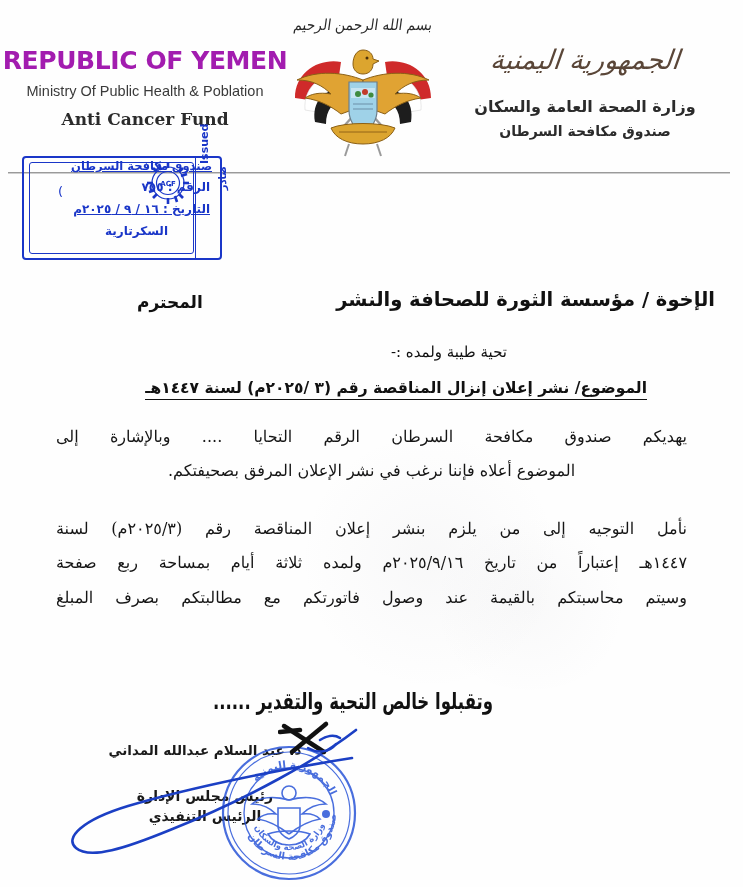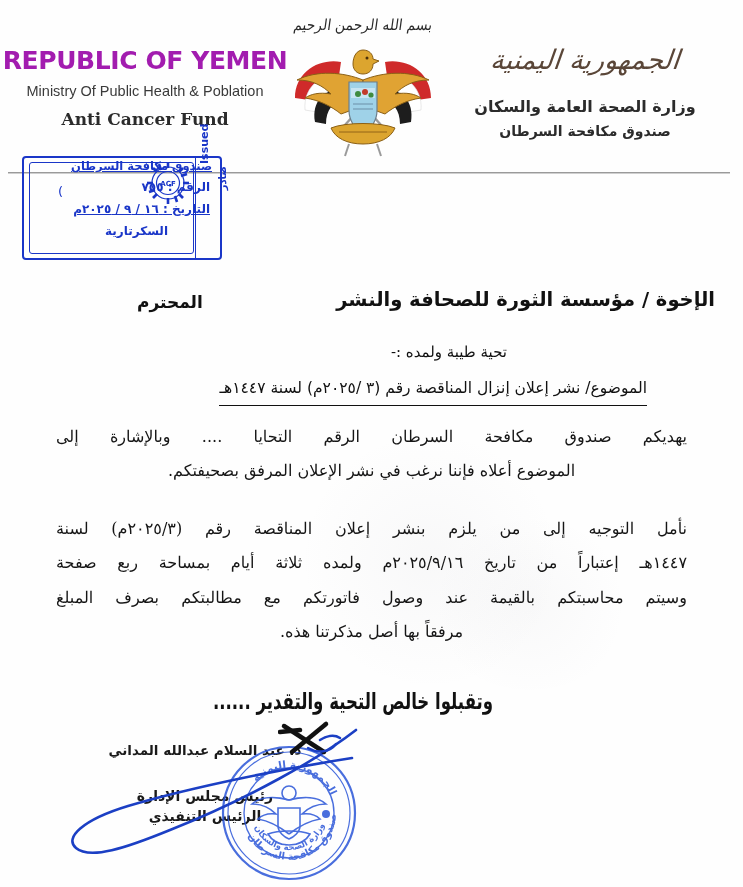--- a/index.html
+++ b/index.html
@@ -244,25 +244,25 @@
     font-size: 15px;
     direction: rtl;
     font-family: "DejaVu Serif", "Liberation Serif", serif;
     white-space: nowrap;
   }
   .subject {
     position: absolute;
     right: 96px;
     top: 379px;
     font-size: 15.5px;
-    font-weight: normal;
+    font-weight: bold;
     direction: rtl;
     white-space: nowrap;
     border-bottom: 1.6px solid #111;
-    padding-bottom: 8px;
+    padding-bottom: 2px;
   }
 
   .para {
     position: absolute;
     direction: rtl;
     text-align: justify;
     font-family: "DejaVu Serif", "Liberation Serif", serif;
     font-size: 16px;
     line-height: 2.15;
     color: #151515;
@@ -438,21 +438,20 @@
 
   <div class="para para-1">
     <p>يهديكم صندوق مكافحة السرطان الرقم التحايا   ....  وبالإشارة إلى</p>
     <p class="last">الموضوع أعلاه  فإننا نرغب في  نشر الإعلان المرفق بصحيفتكم.</p>
   </div>
 
   <div class="para para-2">
     <p>نأمل التوجيه إلى من يلزم بنشر إعلان المناقصة رقم (٢٠٢٥/٣م) لسنة</p>
     <p>١٤٤٧هـ إعتباراً من تاريخ ٢٠٢٥/٩/١٦م ولمده ثلاثة أيام بمساحة ربع صفحة</p>
     <p>وسيتم محاسبتكم بالقيمة عند وصول فاتورتكم مع مطالبتكم بصرف المبلغ</p>
-    <p class="last">مرفقاً بها أصل مذكرتنا هذه.</p>
   </div>
 
   <div class="closing">وتقبلوا خالص التحية والتقدير ......</div>
 
   <div class="sign-block">
     <div class="sign-name">د. عبد السلام عبدالله المداني</div>
     <div class="sign-role1">رئيس مجلس الإدارة</div>
     <div class="sign-role2">الرئيس التنفيذي</div>
   </div>
 

